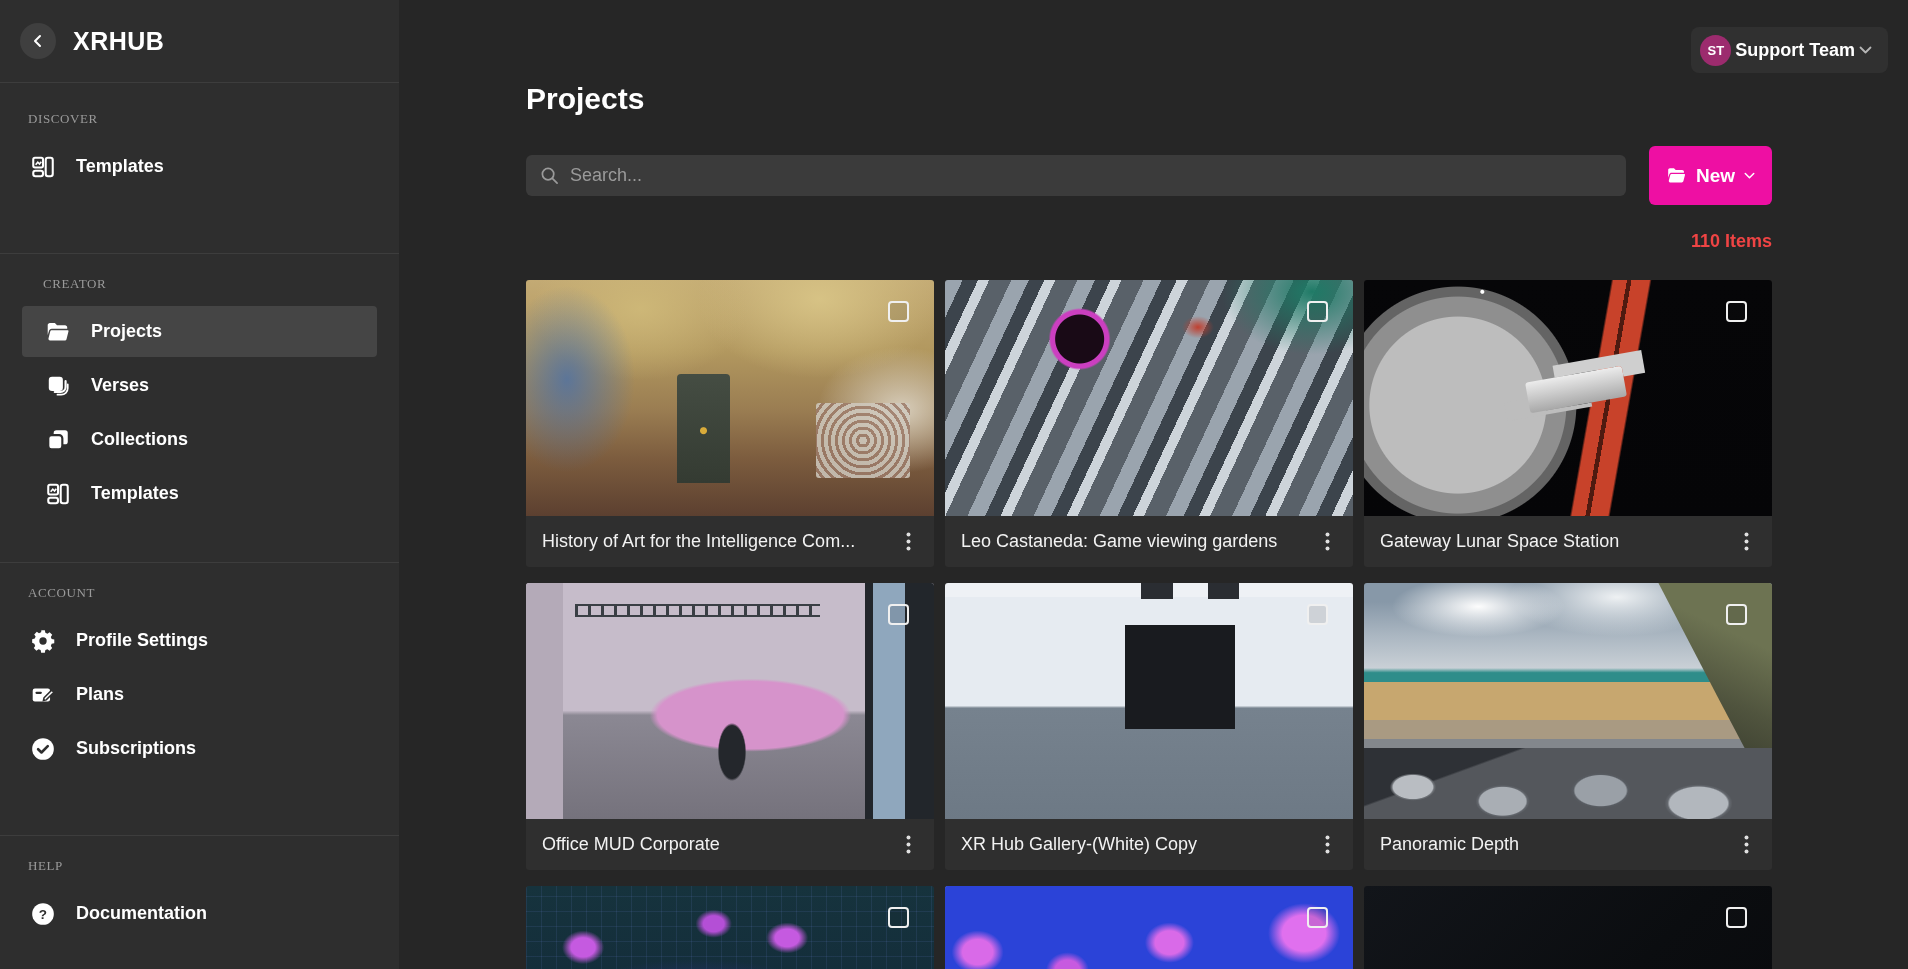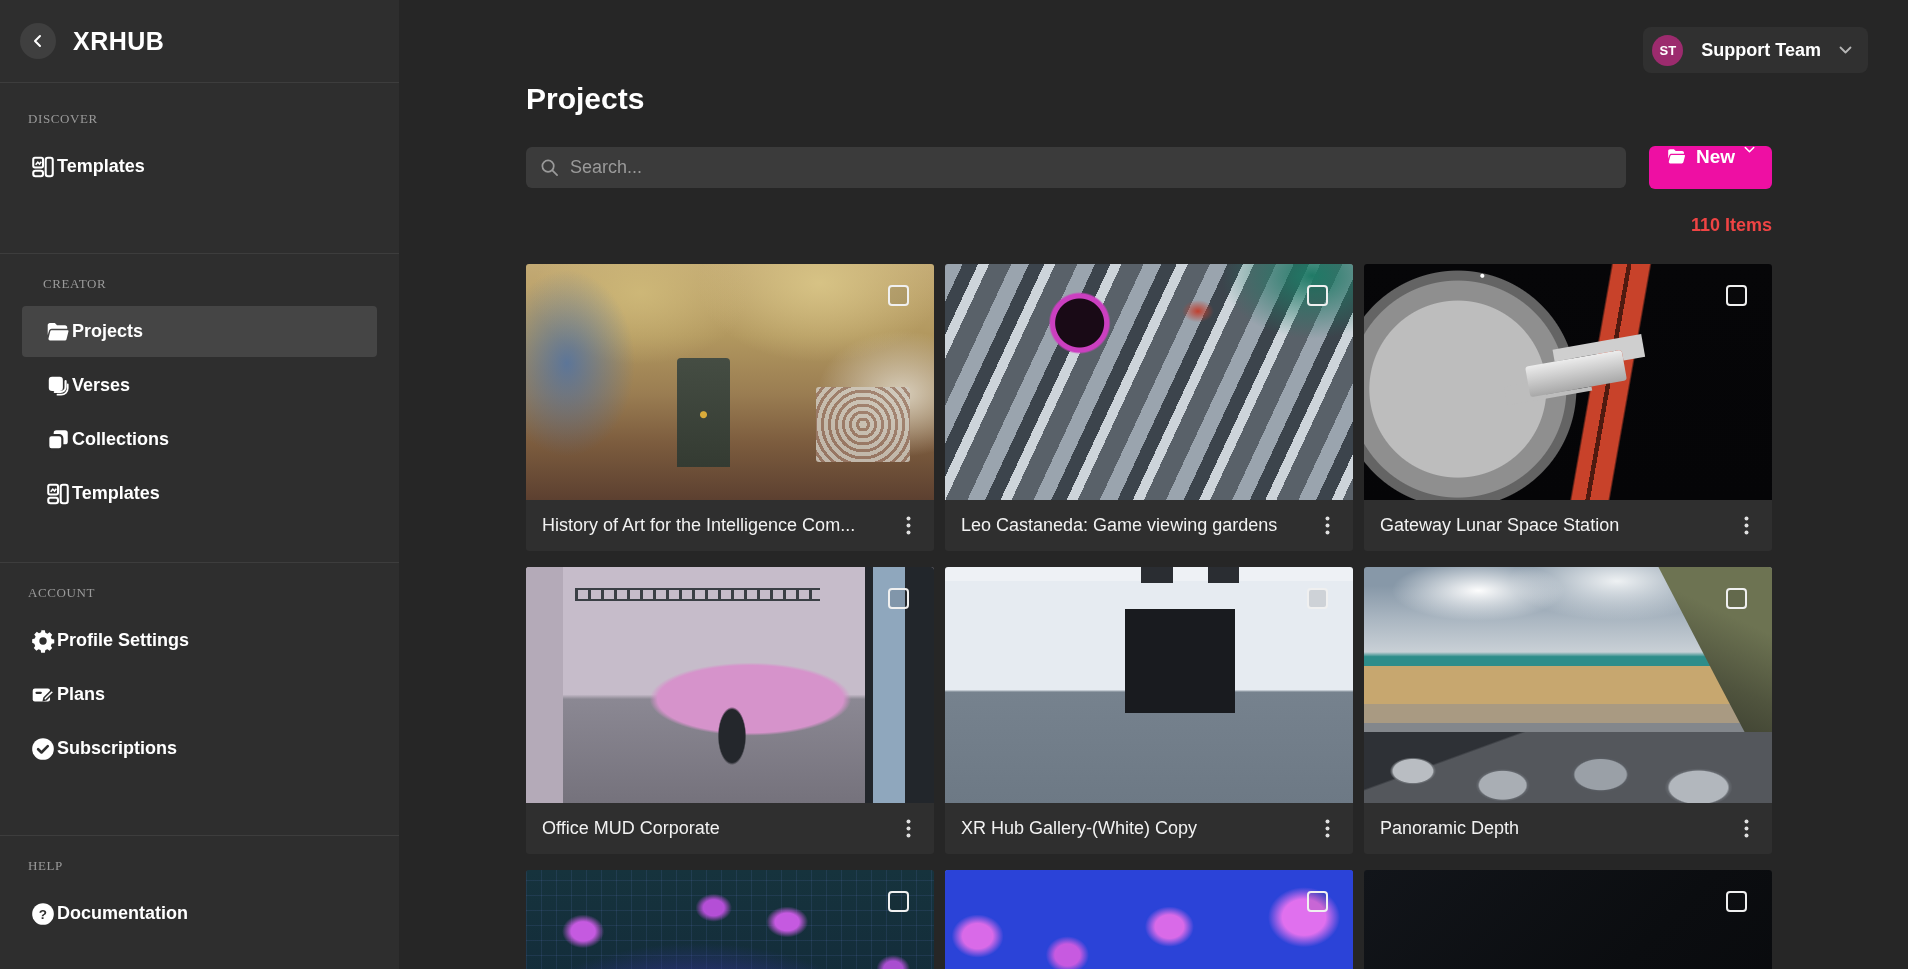--- a/index.html
+++ b/index.html
@@ -14,35 +14,35 @@
   .sidebar { width:399px; min-width:399px; height:100%; background:#2e2e2e; }
   .sb-header { height:83px; display:flex; align-items:center; padding:0 20px; border-bottom:1px solid #3d3d3d; }
   .back-btn { width:36px; height:36px; border-radius:50%; background:#3f3f3f; display:flex; align-items:center; justify-content:center; cursor:pointer; border:none; }
   .logo { margin-left:17px; font-size:25px; font-weight:700; letter-spacing:.5px; color:#fff; }
   .section { padding:28px 0 58px; }
   .section + .section { border-top:1px solid #3d3d3d; }
   .section.s2 { padding:22px 15px 40px; }
   .section.s3 { padding:22px 0 58px; }
   .section.s4 { padding:22px 0 0; }
   .section-label { padding:0 28px; font-size:13px; color:#9a9a9a; letter-spacing:.6px; margin-bottom:14px;font-family:Liberation Serif, serif; }
-  .item { display:flex; align-items:center; height:51px; padding:0 22px; margin:3px 7px; border-radius:4px; font-size:18px; font-weight:700; color:#fff; cursor:pointer; }
+  .item { display:flex; align-items:center; gap:19px; height:51px; padding:0 22px; margin:3px 7px; border-radius:4px; font-size:18px; font-weight:700; color:#fff; cursor:pointer; }
   .item.active { background:#454545; }
   .item .ic { width:28px; height:28px; display:flex; align-items:center; justify-content:center; flex-shrink:0; }
   .item svg { display:block; }
   
   .main { flex:1; position:relative; padding:0 136px 0 127px; }
-  .user-btn { position:absolute; top:27px; right:40px; height:46px; display:flex; align-items:center; gap:18px; background:#303030; border:none; border-radius:8px; padding:0 16px 0 9px; cursor:pointer; }
+  .user-btn { position:absolute; top:27px; right:20px; height:46px; display:flex; align-items:center; gap:4px; background:#303030; border:none; border-radius:8px; padding:0 16px 0 9px; cursor:pointer; }
   .avatar { width:31px; height:31px; border-radius:50%; display:flex; align-items:center; justify-content:center; font-size:13px; font-weight:700; color:#fff; }
   .user-name { font-size:18px; font-weight:700; color:#fff; }
   .page-title { margin-top:82px; font-size:30px; font-weight:700; color:#fff; }
   .toolbar { display:flex; gap:23px; margin-top:30px; align-items:center; }
   .search { flex:1; height:41px; background:#3b3b3b; border-radius:6px; display:flex; align-items:center; padding:0 14px; gap:11px; }
   .search input { flex:1; background:transparent; border:none; outline:none; color:#ddd; font-size:18px; font-family:"Liberation Sans", sans-serif; }
   .search input::placeholder { color:#9a9a9a; }
-  .new-btn { height:43px; min-width:123px; border:none; border-radius:6px; display:flex; align-items:flex-start; justify-content:center; gap:9px; padding:0 14px; font-size:19px; font-weight:700; color:#fff; cursor:pointer; }
+  .new-btn { height:59px; min-width:123px; border:none; border-radius:6px; display:flex; align-items:center; justify-content:center; gap:9px; padding:0 14px; font-size:19px; font-weight:700; color:#fff; cursor:pointer; }
   .items-count { margin-top:26px; text-align:right; font-size:18px; font-weight:700; color:#ef4444; }
   .grid { margin-top:28px; display:grid; grid-template-columns:repeat(3,408px); gap:16px 11px; }
   .card { width:408px; border-radius:3px; overflow:hidden; background:#2f2f2f; cursor:pointer; }
   .thumb { height:236px; position:relative; }
   .checkbox { position:absolute; top:21px; right:25px; width:21px; height:21px; border:2px solid #f0f0f0; border-radius:4px; background:rgba(30,30,30,.12); cursor:pointer; }
   .cardbar { height:51px; display:flex; align-items:center; padding:0 8px 0 16px; }
   .card-title { flex:1; color:#f2f2f2; font-size:18px; font-weight:400; white-space:nowrap; overflow:hidden; }
   .kebab { width:36px; height:36px; background:transparent; border:none; display:flex; align-items:center; justify-content:center; cursor:pointer; }
   
   .t0 { background:

